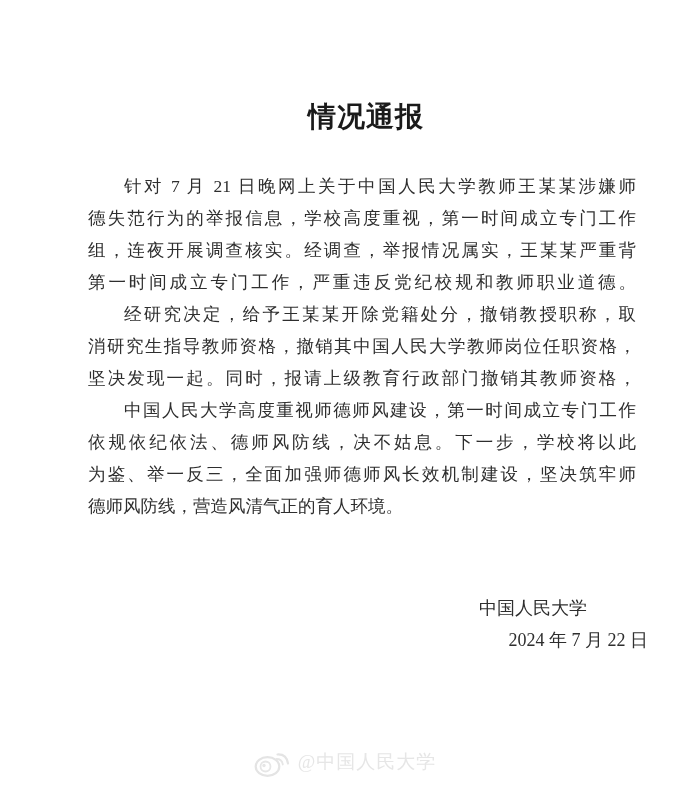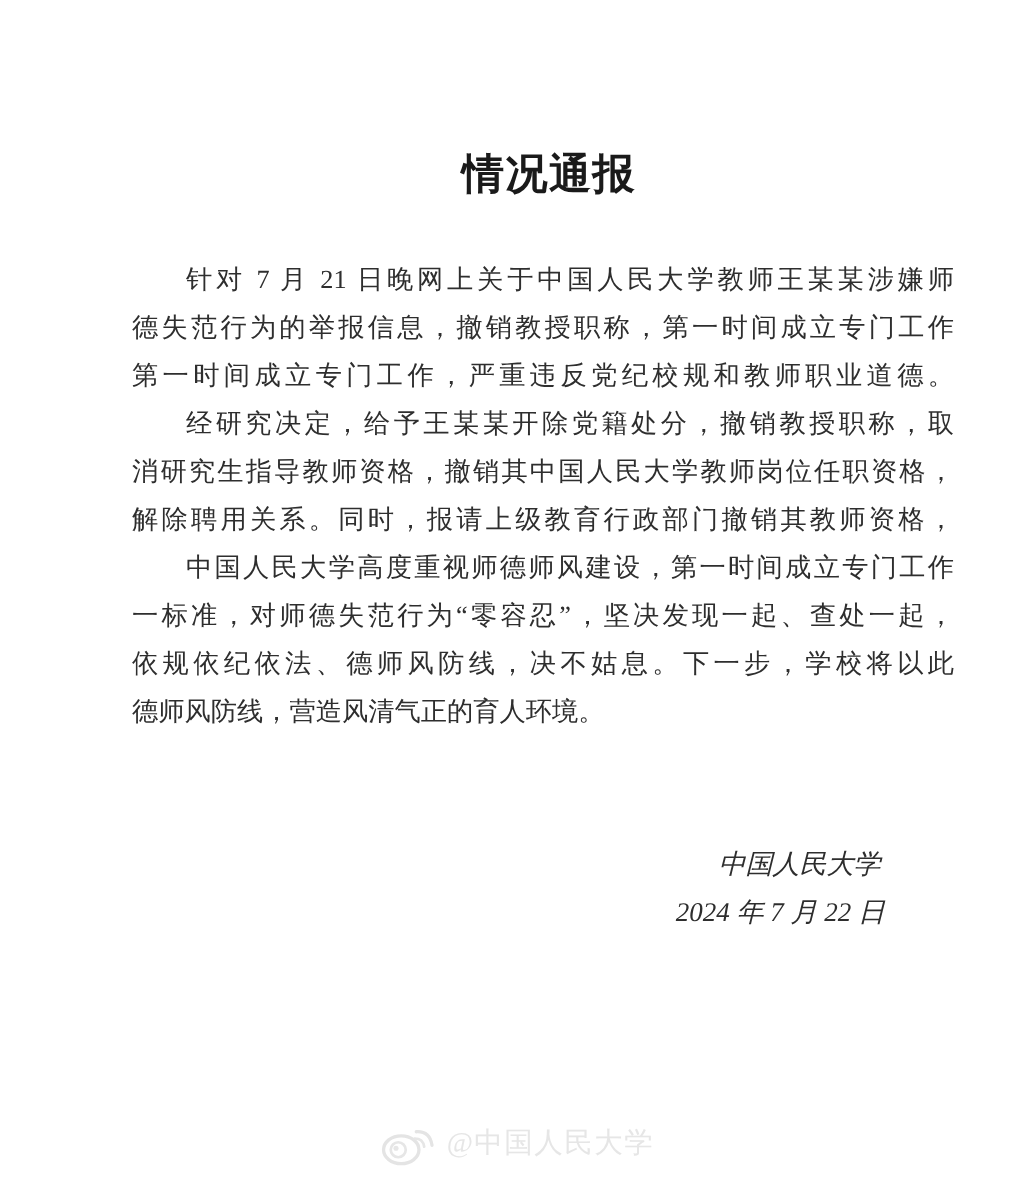--- a/index.html
+++ b/index.html
@@ -49,29 +49,28 @@
     text-align: left;
     text-align-last: left;
   }
   .line.indent {
     text-indent: 36px;
   }
   .signature {
     margin-top: 70px;
     font-size: 18px;
     color: #2e2e2e;
-    font-style: italic;
   }
   .sig-line {
     height: 32px;
     line-height: 32px;
     text-align: right;
   }
   .sig-org  { padding-right: 103px; }
-  .sig-date { padding-right: 100px; }
+  .sig-date { padding-right: 42px; }
   .watermark {
     position: absolute;
     left: 0;
     right: 0;
     top: 744px;
     height: 36px;
     display: flex;
     align-items: center;
     justify-content: center;
     gap: 8px;
@@ -90,34 +89,35 @@
 <body>
 
 <div class="page">
 
   <h1 class="doc-title">情况通报</h1>
 
   <div class="doc-body">
 
     <p class="para">
       <span class="line indent">针对 7 月 21 日晚网上关于中国人民大学教师王某某涉嫌师</span>
-      <span class="line">德失范行为的举报信息，撤销教授职称，第一时间成立专门工作</span>
+      <span class="line">德失范行为的举报信息，学校高度重视，第一时间成立专门工作</span>
+      <span class="line">组，连夜开展调查核实。经调查，举报情况属实，王某某严重背</span>
       <span class="line">第一时间成立专门工作，严重违反党纪校规和教师职业道德。</span>
     </p>
 
     <p class="para">
       <span class="line indent">经研究决定，给予王某某开除党籍处分，撤销教授职称，取</span>
       <span class="line">消研究生指导教师资格，撤销其中国人民大学教师岗位任职资格，</span>
-      <span class="line">解除聘用关系。同时，报请上级教育行政部门撤销其教师资格，</span>
+      <span class="line">坚决发现一起。同时，报请上级教育行政部门撤销其教师资格，</span>
     </p>
 
     <p class="para">
       <span class="line indent">中国人民大学高度重视师德师风建设，第一时间成立专门工作</span>
-      <span class="line">一标准，对师德失范行为“零容忍”，坚决发现一起、查处一起，</span>
       <span class="line">依规依纪依法、德师风防线，决不姑息。下一步，学校将以此</span>
+      <span class="line">为鉴、举一反三，全面加强师德师风长效机制建设，坚决筑牢师</span>
       <span class="line last">德师风防线，营造风清气正的育人环境。</span>
     </p>
 
   </div>
 
   <div class="signature">
     <div class="sig-line sig-org">中国人民大学</div>
     <div class="sig-line sig-date">2024 年 7 月 22 日</div>
   </div>
 

